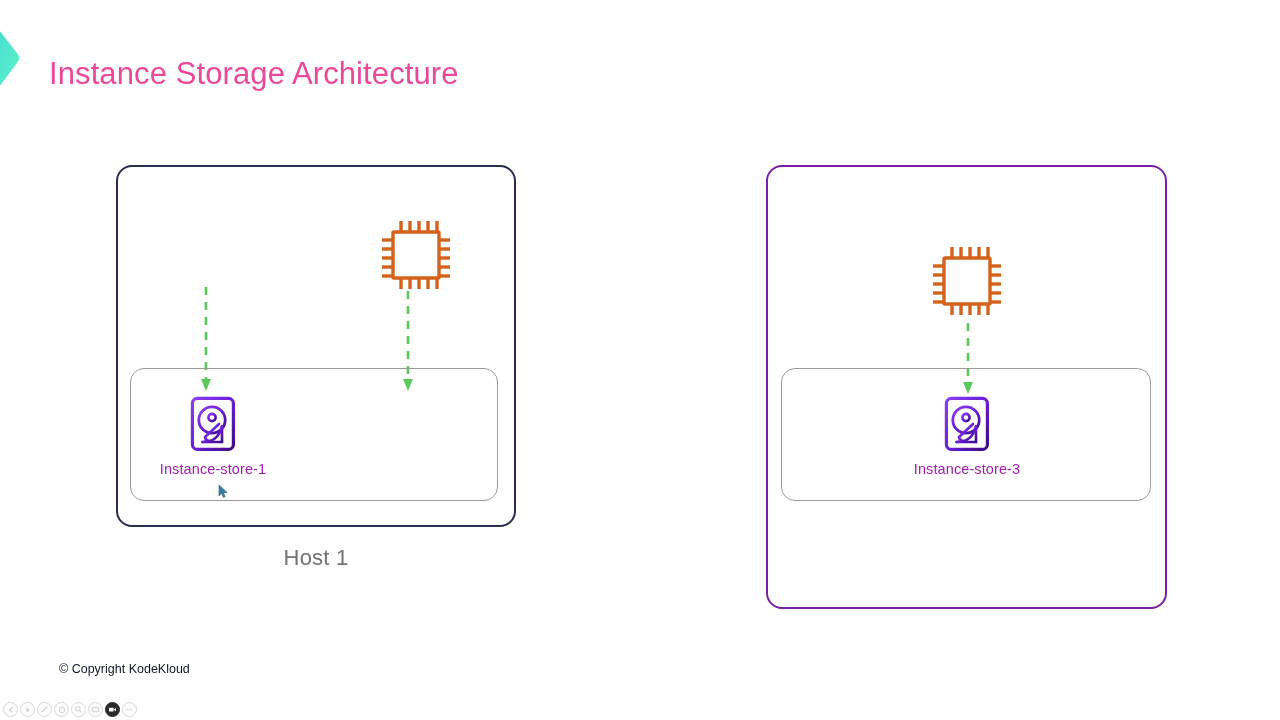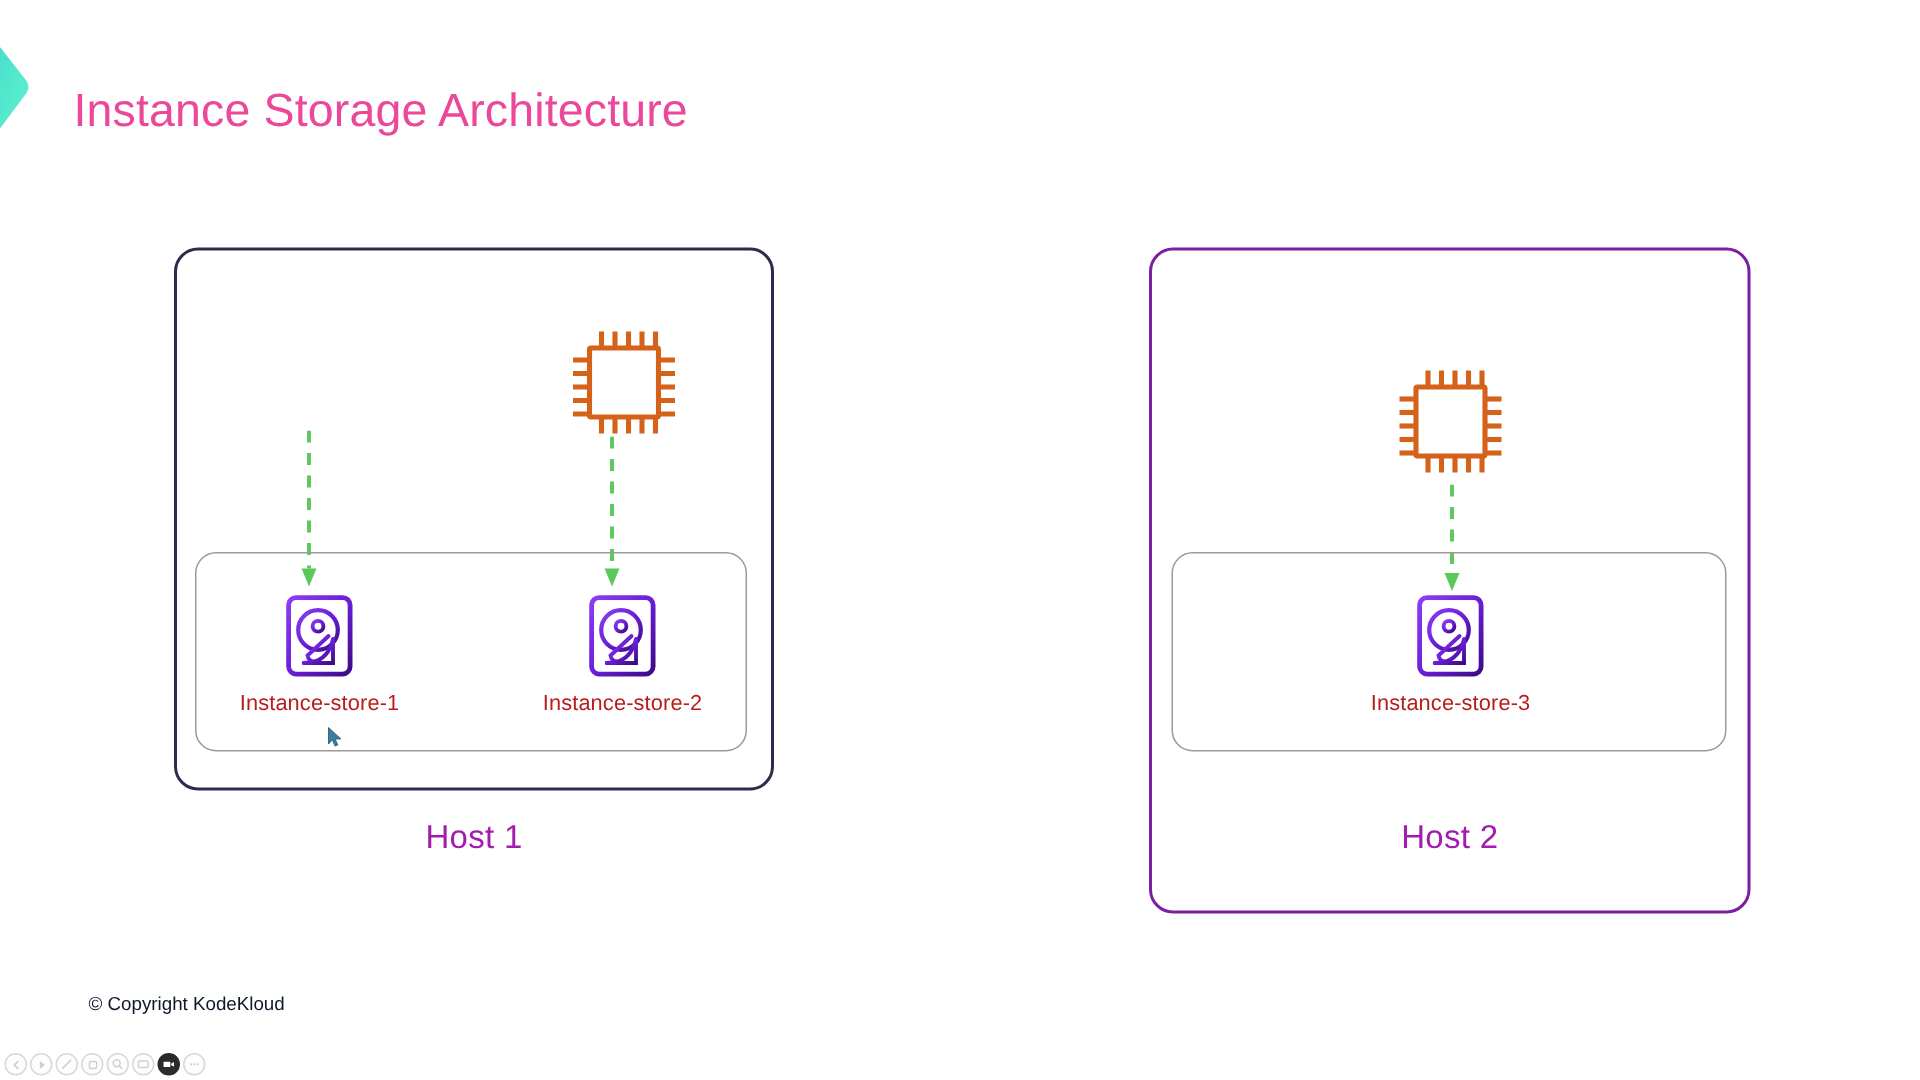--- a/index.html
+++ b/index.html
@@ -42,41 +42,41 @@
     position:absolute;
     border:1.6px solid #9a9a9a;
     border-radius:14px;
     background:transparent;
   }
   .host-1 .inner-box{ left:14px; top:203px; width:368px; height:133px; }
   .host-2 .inner-box{ left:15px; top:203px; width:370px; height:133px; }
 
   .host-label{
     position:absolute; width:100%; text-align:center;
-    top:380px; font-size:22px; color:#a21caf; letter-spacing:.2px;
+    top:380px; font-size:22px; color:#737373; letter-spacing:.2px;
   }
 
   
   .cpu-icon{ position:absolute; width:78px; height:78px; }
   .host-1 .cpu-icon{ left:261px; top:51px; }
   .host-2 .cpu-icon{ left:162px; top:77px; }
 
   
   .arrow{ position:absolute; }
   .a1{ left:83px; top:122px;  width:14px; height:106px; }
   .a2{ left:285px; top:126px; width:14px; height:102px; }
   .a3{ left:195px; top:158px; width:14px; height:73px; }
 
   
   .store{
     position:absolute; width:120px; text-align:center;
   }
   .disk-icon{ width:48px; height:58px; display:block; margin:0 auto; }
   .store-label{
-    margin-top:8px; font-size:14.5px; color:#b91c1c; white-space:nowrap;
+    margin-top:8px; font-size:14.5px; color:#a21caf; white-space:nowrap;
     letter-spacing:.1px;
   }
   .host-1 .s1{ left:37px; top:230px; }
   .host-1 .s2{ left:239px; top:230px; }
   .host-2 .s3{ left:141px; top:230px; }
 
   
   .cursor{
     position:absolute; left:218px; top:484px;
     width:11px; height:15px; pointer-events:none;
@@ -179,31 +179,20 @@
       <rect x="3.4" y="3.4" width="41" height="51" rx="5" fill="none" stroke="url(#gdisk1)" stroke-width="3.2"></rect>
       <circle cx="23" cy="25" r="13.2" fill="none" stroke="url(#gdisk1)" stroke-width="2.8"></circle>
       <circle cx="23" cy="22.5" r="3.6" fill="none" stroke="url(#gdisk1)" stroke-width="2.6"></circle>
       <path d="M33 31 C31 40 26 45 19 46.5 L13.5 47" fill="none" stroke="url(#gdisk1)" stroke-width="2.6" stroke-linecap="round"></path>
       <path d="M30 29 L16 42 A5 5 0 0 0 20 46" fill="none" stroke="url(#gdisk1)" stroke-width="2.6" stroke-linecap="round"></path>
       <path d="M33 33 L33 47 L13.5 47" fill="none" stroke="url(#gdisk1)" stroke-width="2.6" stroke-linecap="round"></path>
     </svg>
     <div class="store-label">Instance-store-1</div>
   </div>
 
-  <div class="store s2">
-    <svg class="disk-icon" viewBox="0 0 48 58">
-      <rect x="3.4" y="3.4" width="41" height="51" rx="5" fill="none" stroke="url(#gdisk1)" stroke-width="3.2"></rect>
-      <circle cx="23" cy="25" r="13.2" fill="none" stroke="url(#gdisk1)" stroke-width="2.8"></circle>
-      <circle cx="23" cy="22.5" r="3.6" fill="none" stroke="url(#gdisk1)" stroke-width="2.6"></circle>
-      <path d="M33 31 C31 40 26 45 19 46.5 L13.5 47" fill="none" stroke="url(#gdisk1)" stroke-width="2.6" stroke-linecap="round"></path>
-      <path d="M30 29 L16 42 A5 5 0 0 0 20 46" fill="none" stroke="url(#gdisk1)" stroke-width="2.6" stroke-linecap="round"></path>
-      <path d="M33 33 L33 47 L13.5 47" fill="none" stroke="url(#gdisk1)" stroke-width="2.6" stroke-linecap="round"></path>
-    </svg>
-    <div class="store-label">Instance-store-2</div>
-  </div>
 
   <div class="host-label">Host 1</div>
 </div>
 
 <div class="host host-2">
   <div class="host-box"></div>
 
   <div class="cpu-icon">
     <svg viewBox="0 0 78 78" width="78" height="78">
       <g stroke="#d4621a" stroke-width="3.4" fill="none" stroke-linecap="butt">
@@ -246,21 +235,20 @@
       <rect x="3.4" y="3.4" width="41" height="51" rx="5" fill="none" stroke="url(#gdisk1)" stroke-width="3.2"></rect>
       <circle cx="23" cy="25" r="13.2" fill="none" stroke="url(#gdisk1)" stroke-width="2.8"></circle>
       <circle cx="23" cy="22.5" r="3.6" fill="none" stroke="url(#gdisk1)" stroke-width="2.6"></circle>
       <path d="M33 31 C31 40 26 45 19 46.5 L13.5 47" fill="none" stroke="url(#gdisk1)" stroke-width="2.6" stroke-linecap="round"></path>
       <path d="M30 29 L16 42 A5 5 0 0 0 20 46" fill="none" stroke="url(#gdisk1)" stroke-width="2.6" stroke-linecap="round"></path>
       <path d="M33 33 L33 47 L13.5 47" fill="none" stroke="url(#gdisk1)" stroke-width="2.6" stroke-linecap="round"></path>
     </svg>
     <div class="store-label">Instance-store-3</div>
   </div>
 
-  <div class="host-label">Host 2</div>
 </div>
 
 <div class="cursor">
   <svg viewBox="0 0 11 15" width="11" height="15">
     <path d="M1 1 L1 12 L3.6 9.3 L5.4 13.4 L7.2 12.6 L5.4 8.7 L9.2 8.6 Z" fill="#3b7f9e" stroke="#2a5f77" stroke-width=".6"></path>
   </svg>
 </div>
 
 <div class="copyright">© Copyright KodeKloud</div>
 

